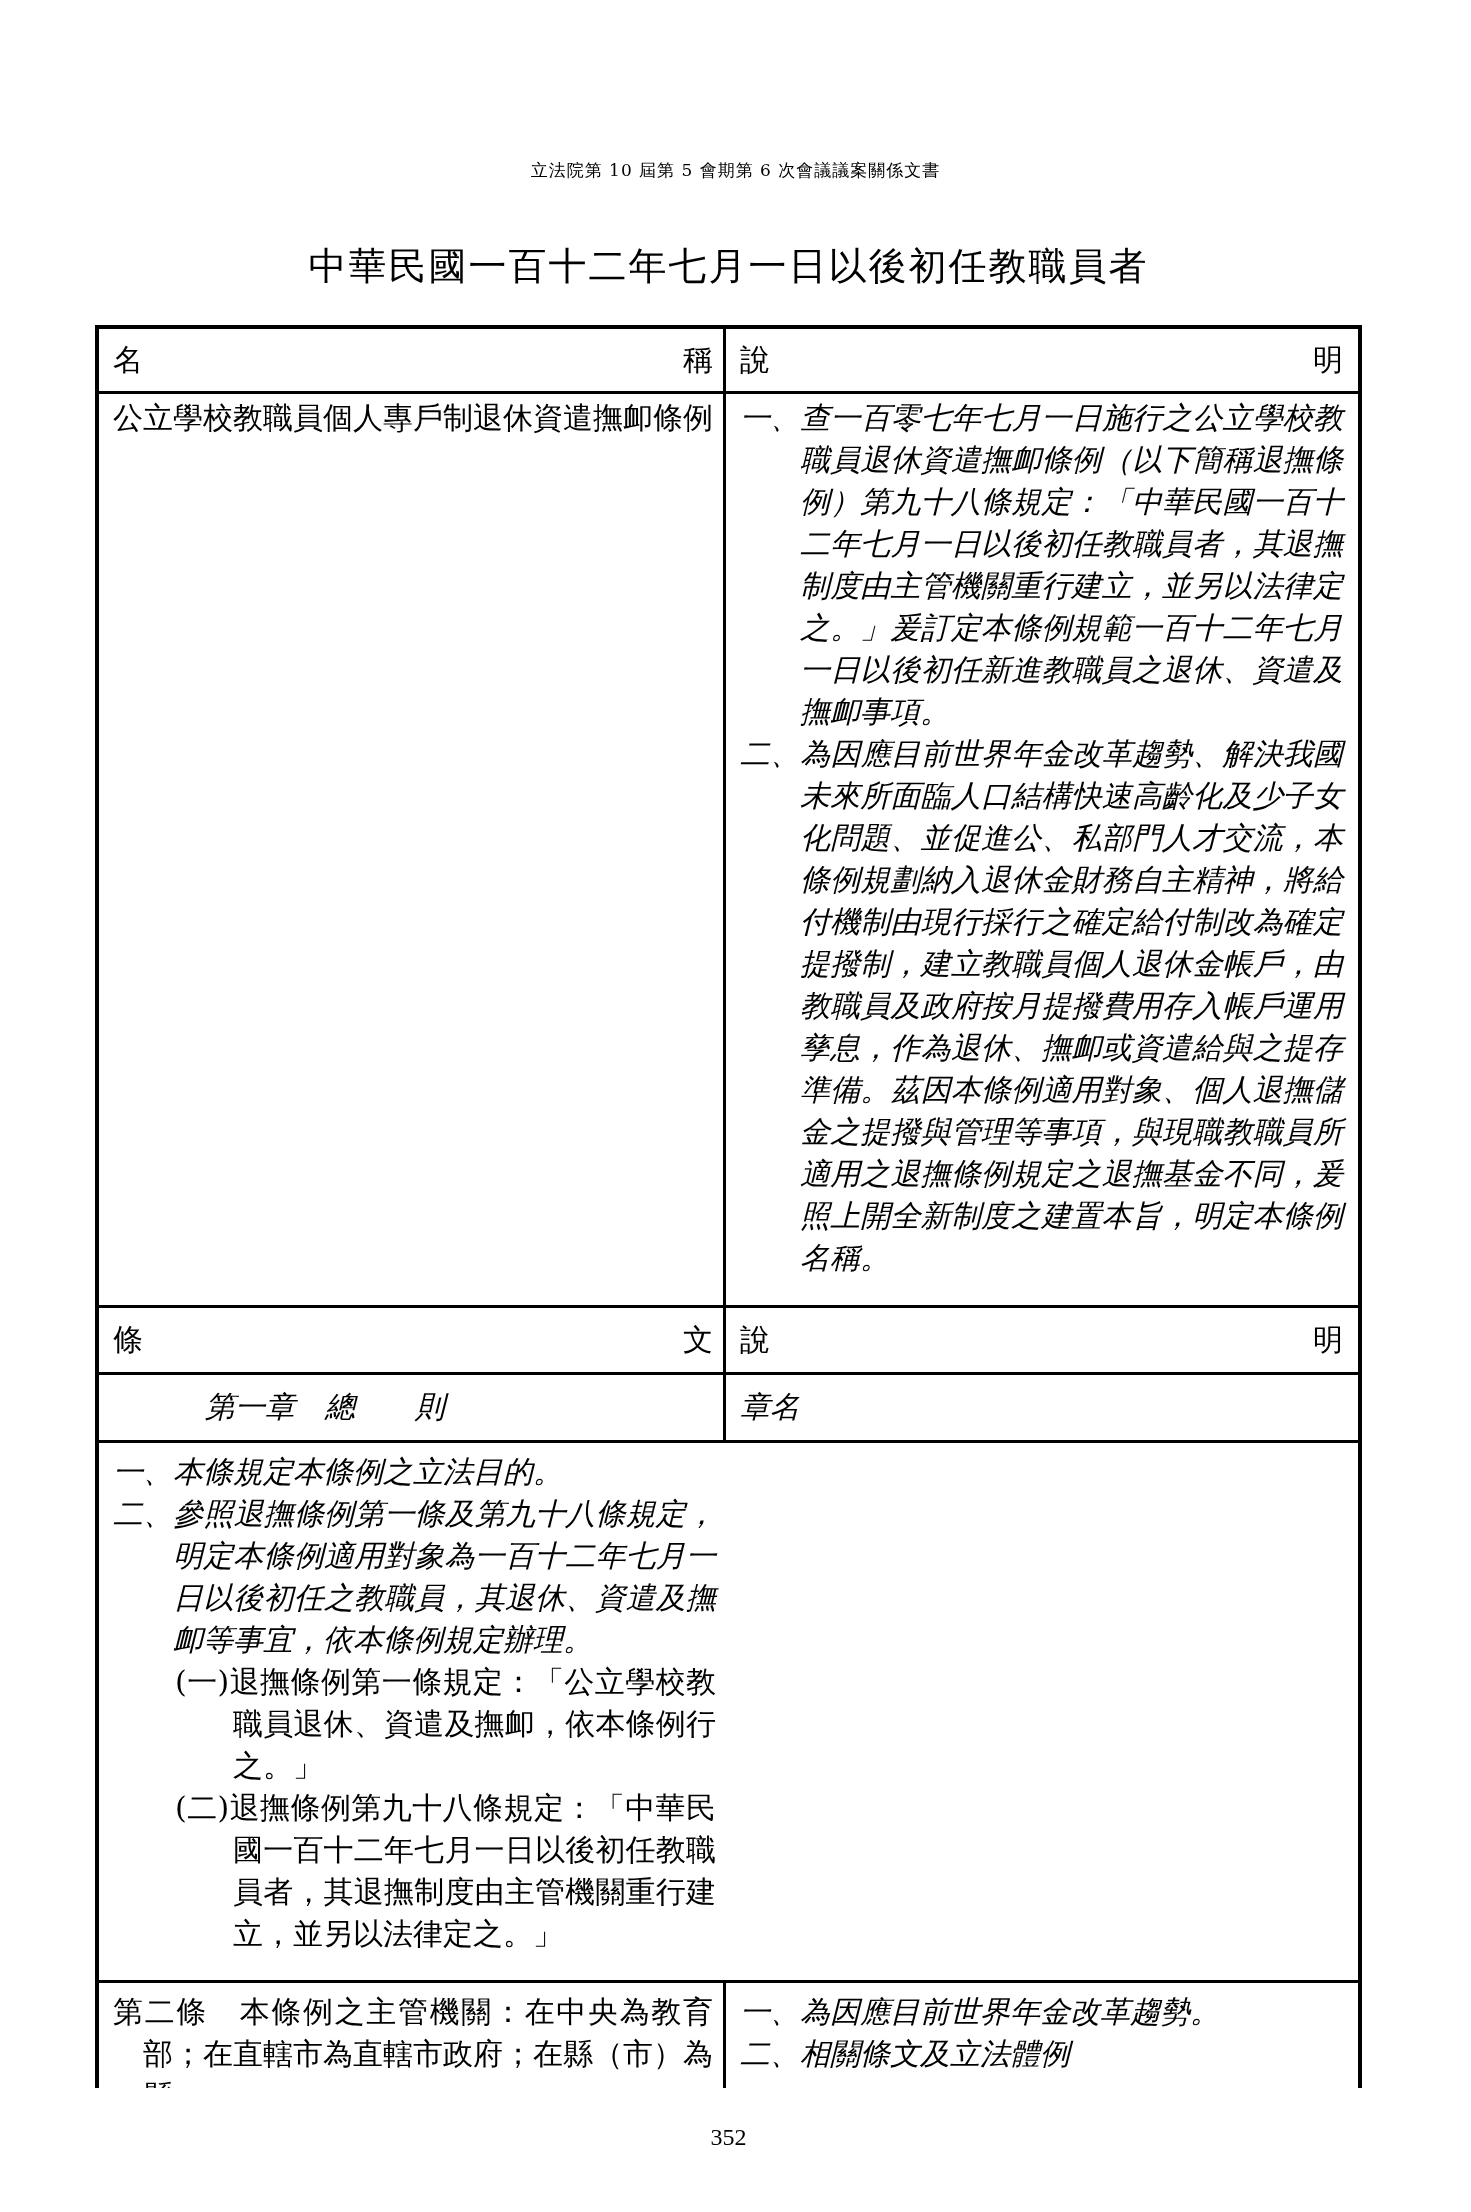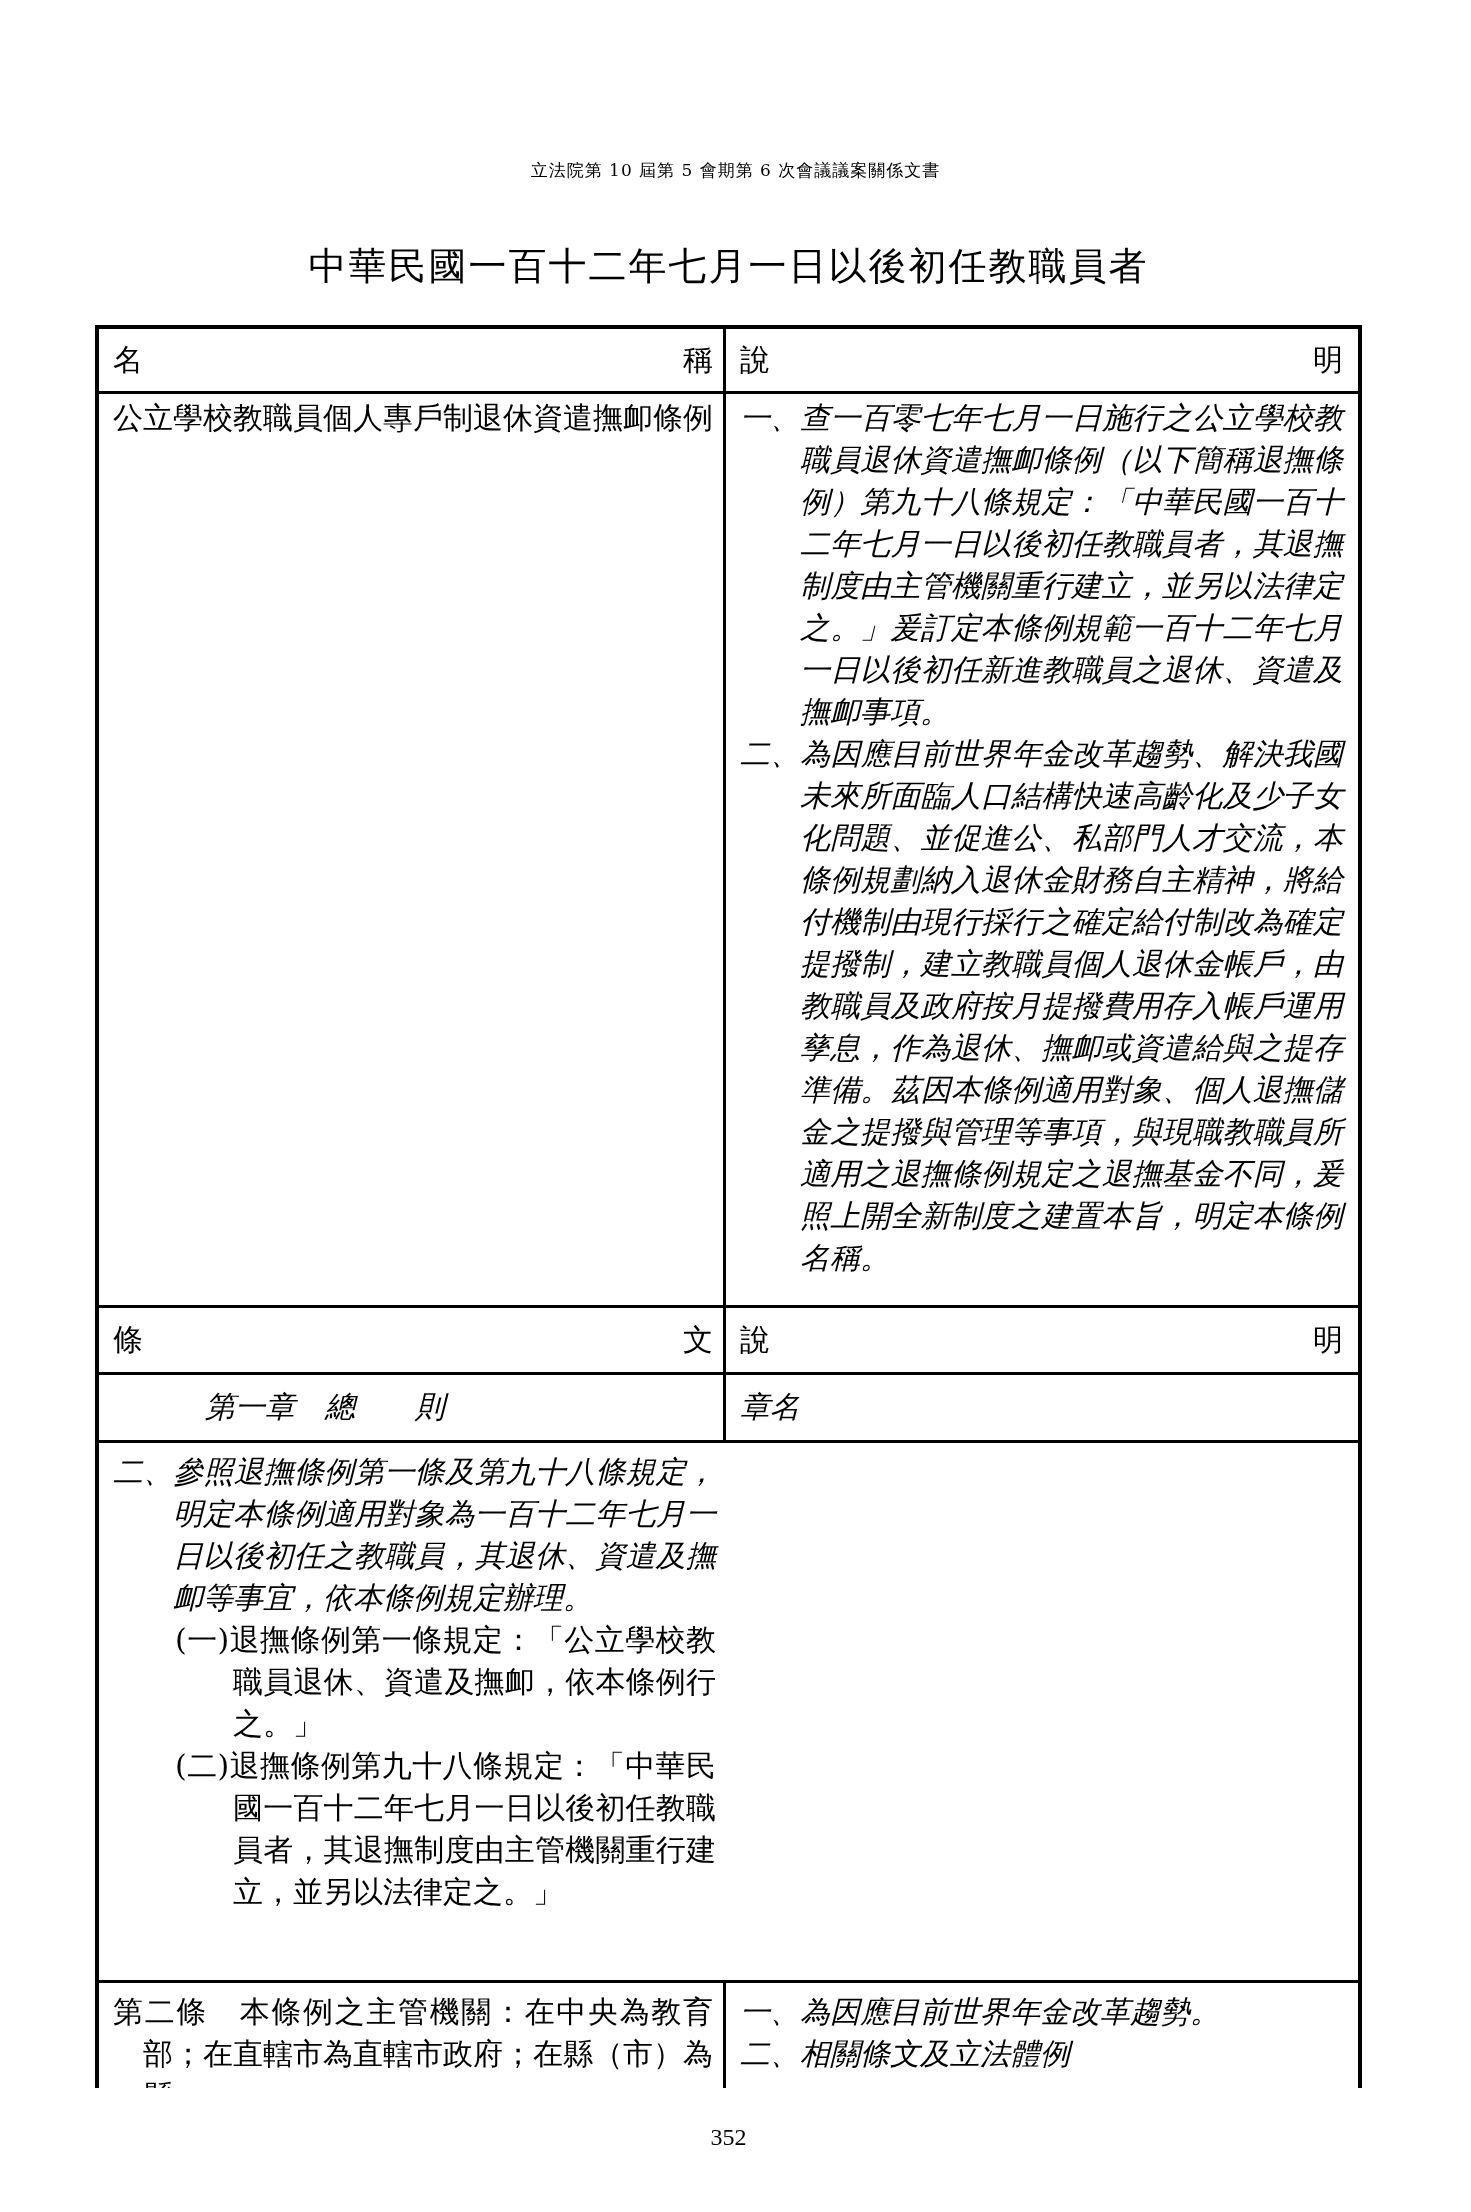--- a/index.html
+++ b/index.html
@@ -93,20 +93,21 @@
     <div class="cell cell-l chapter-cell">
       <div class="chapter">第一章　總　　則</div>
     </div>
     <div class="cell cell-r chapter-cell">
       <div>章名</div>
     </div>
   </div>
 
   <div class="trow r5">
     <div class="cell cell-r art-cell">
+      <div class="num">一、本條規定本條例之立法目的。</div>
       <div class="num">二、參照退撫條例第一條及第九十八條規定，明定本條例適用對象為一百十二年七月一日以後初任之教職員，其退休、資遣及撫卹等事宜，依本條例規定辦理。</div>
       <div class="sub">(一)退撫條例第一條規定：「公立學校教職員退休、資遣及撫卹，依本條例行之。」</div>
       <div class="sub">(二)退撫條例第九十八條規定：「中華民國一百十二年七月一日以後初任教職員者，其退撫制度由主管機關重行建立，並另以法律定之。」</div>
     </div>
   </div>
 
   <div class="trow r6 no-border">
     <div class="cell cell-l art-cell">
       <div class="art">第二條　本條例之主管機關：在中央為教育部；在直轄市為直轄市政府；在縣（市）為縣</div>
     </div>

